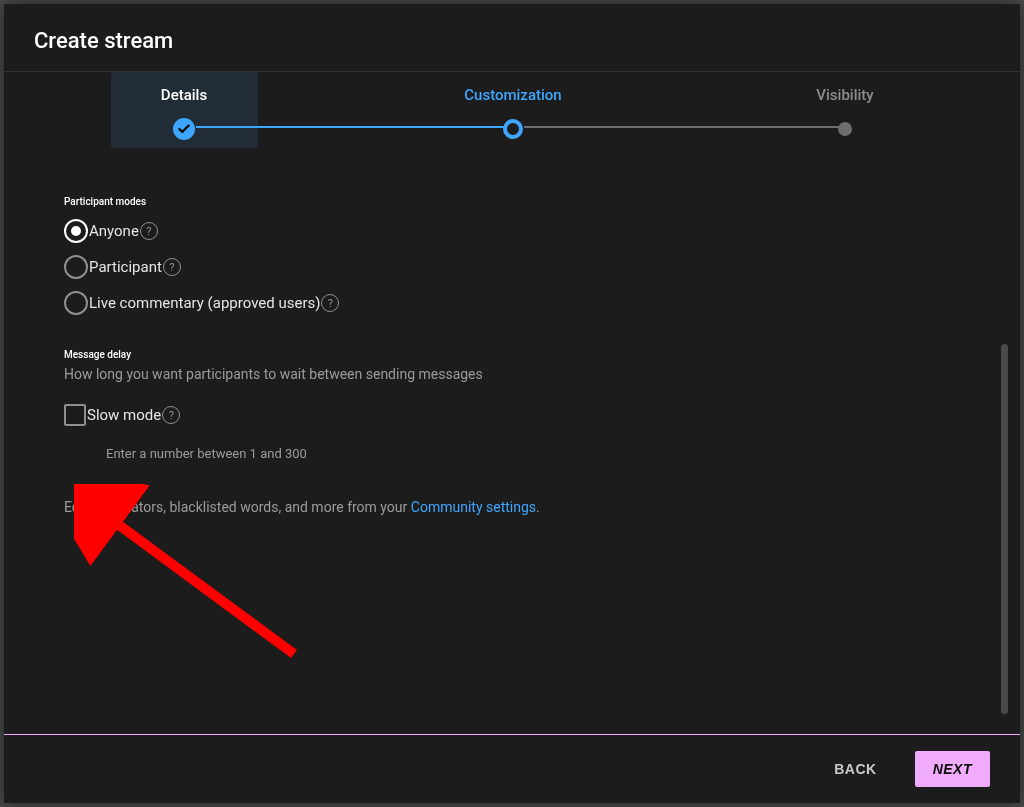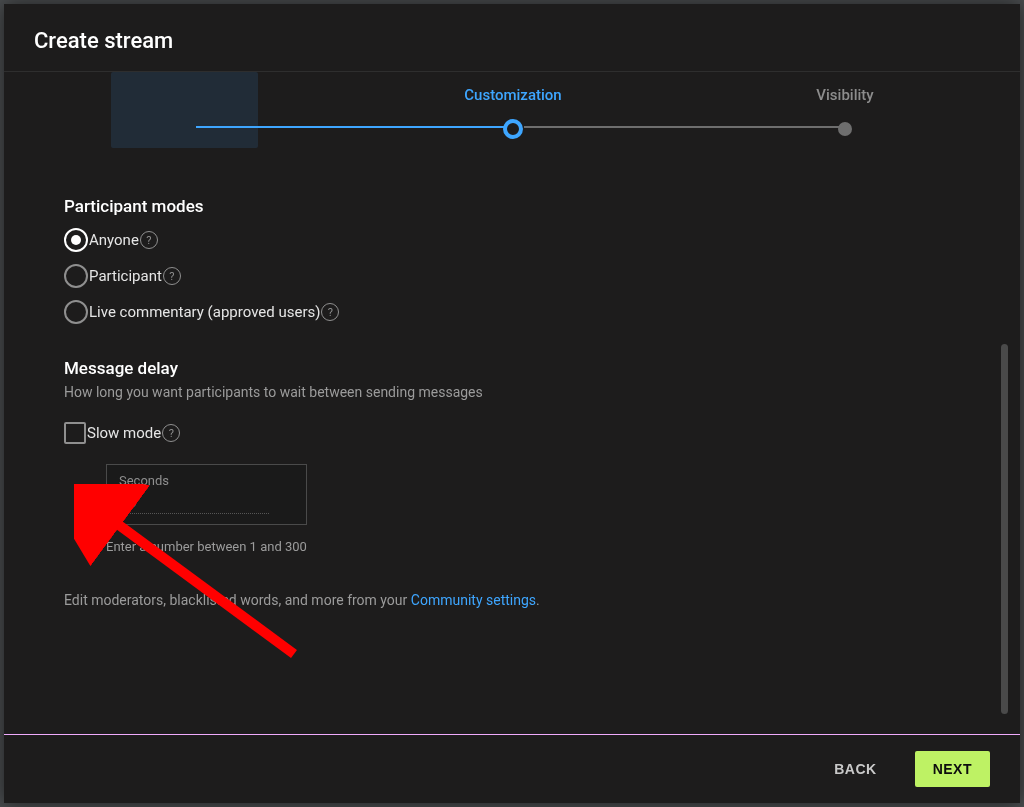--- a/index.html
+++ b/index.html
@@ -110,21 +110,21 @@
 
   
   .content {
     flex: 1;
     overflow-y: hidden;
     padding: 14px 60px 20px 60px;
     position: relative;
   }
   .section-title {
     color: #fff;
-    font-size: 17px;
+    font-size: 10px;
     font-weight: 500;
     margin: 10px 0 6px;
   }
   .section-sub {
     color: #9b9b9b;
     font-size: 14px;
     margin: 0 0 16px;
   }
   .radio-row {
     display: flex;
@@ -223,21 +223,21 @@
     font-size: 14px;
     font-weight: 600;
     letter-spacing: 0.5px;
     padding: 10px 18px;
     border-radius: 2px;
     cursor: pointer;
     border: none;
     background: transparent;
   }
   .btn-back { color: #c9c9c9; }
-  .btn-next { background: #bef264; color: #0d0d0d; }
+  .btn-next { background: #f0abfc; color: #0d0d0d; font-style: italic; }
 
   
   .arrow-svg {
     position: absolute;
     left: 70px;
     top: 480px;
     pointer-events: none;
     z-index: 50;
   }
 </style>
@@ -250,20 +250,30 @@
     <div class="header">
       <h1>Create stream</h1>
     </div>
     <div class="divider-thin"></div>
 
     <div class="stepper">
       <div class="details-box"></div>
       <div class="line line-blue"></div>
       <div class="line line-grey"></div>
 
+      <div class="step step-details">
+        <div class="step-label">Details</div>
+        <div class="dot-wrap">
+          <span class="dot dot-done">
+            <svg viewBox="0 0 24 24" fill="none" stroke="#0d0d0d" stroke-width="4" stroke-linecap="round" stroke-linejoin="round">
+                <polyline points="20 6 9 17 4 12"></polyline>
+              </svg>
+          </span>
+        </div>
+      </div>
 
       <div class="step step-vis">
         <div class="step-label">Visibility</div>
         <div class="dot-wrap">
             <span class="dot dot-upcoming"></span>
           </div>
       </div>
 
       <div class="step step-custom">
         <div class="step-label">Customization</div>
@@ -295,24 +305,20 @@
 
       <div class="section-title" style="margin-top:28px;">Message delay</div>
       <div class="section-sub">How long you want participants to wait between sending messages</div>
 
       <div class="radio-row">
         <span class="checkbox"></span>
         <span class="lbl">Slow mode</span>
         <span class="help-icon">?</span>
       </div>
 
-      <div class="input-box">
-        <div class="input-label">Seconds</div>
-        <div class="input-value">60</div>
-      </div>
       <div class="helper">Enter a number between 1 and 300</div>
 
       <div class="edit-line">
         <span>Edit moderators, blacklisted words, and more from your </span><span class="link">Community settings</span><span>.</span>
       </div>
 
     </div>
 
     <div class="scrollbar-fake"></div>
 

